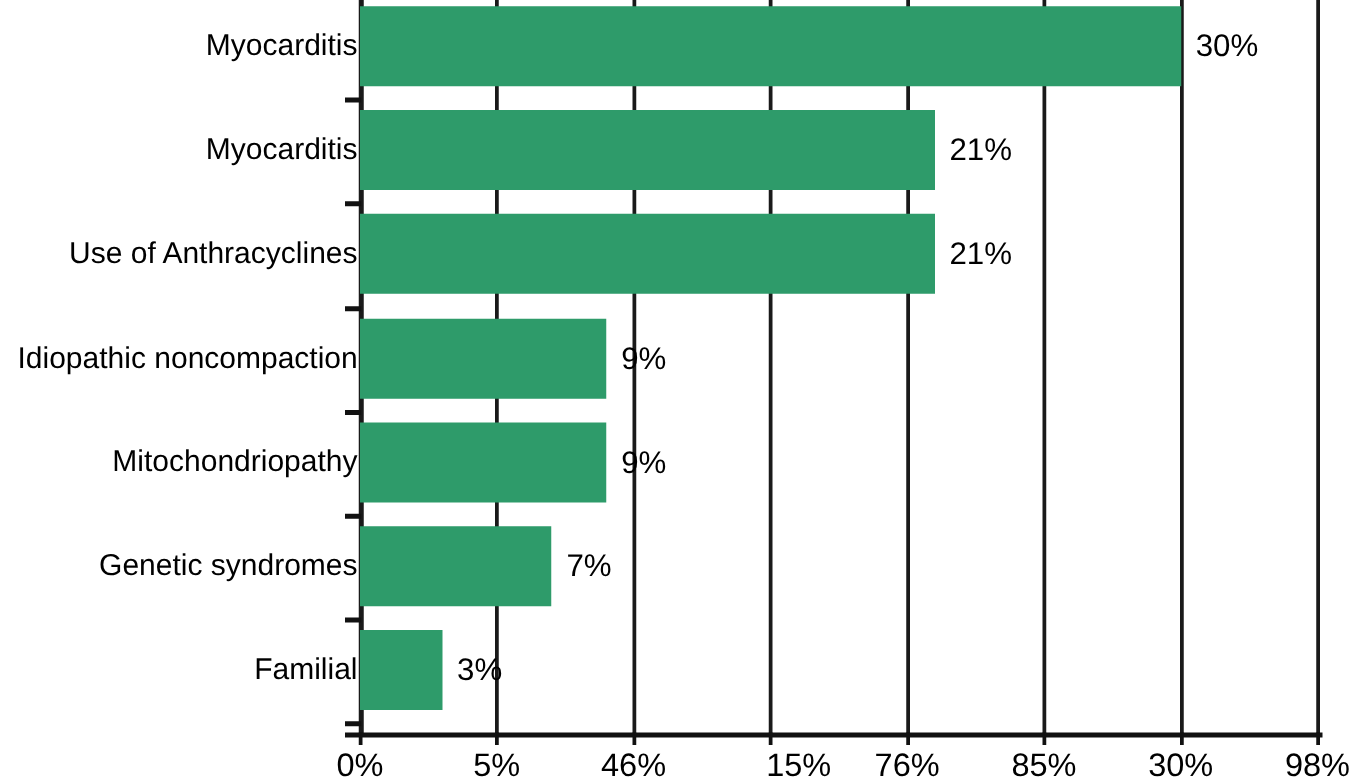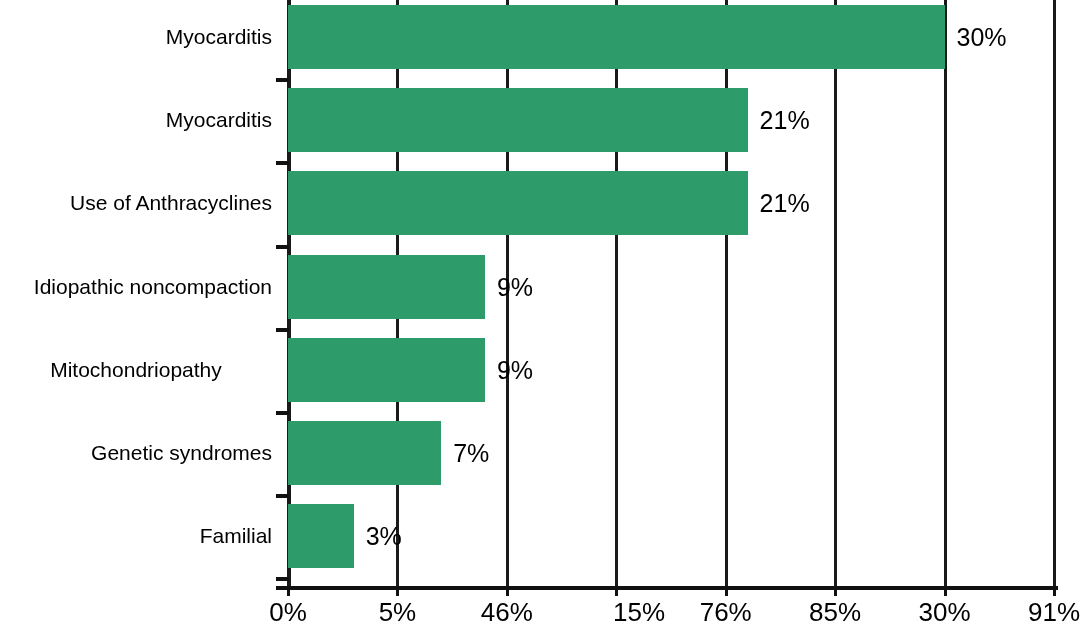--- a/index.html
+++ b/index.html
@@ -73,24 +73,24 @@
     background: #111111;
   }
 
   
   .bar {
     position: absolute;
     height: 64px;
   }
   .cat-label-wrap {
     position: absolute;
-    left: 0;
+    left: 14px;
     width: 272px;
     text-align: right;
-    font-size: 21px;
+    font-size: 24px;
     line-height: 64px;
     height: 64px;
     white-space: nowrap;
     color: #000000;
   }
 
   .value-label {
     position: absolute;
     font-size: 25px;
     line-height: 64px;
@@ -134,21 +134,21 @@
       <div class="x-tick-label" style="left: 506.857px;">46%</div>
       <div class="x-tick" style="left: 615.286px; background: rgb(17, 17, 17);"></div>
       <div class="x-tick-label" style="left: 639px; text-align: right;">15%</div>
       <div class="x-tick" style="left: 724.714px; background: rgb(17, 17, 17);"></div>
       <div class="x-tick-label" style="left: 725.714px;">76%</div>
       <div class="x-tick" style="left: 834.143px; background: rgb(17, 17, 17);"></div>
       <div class="x-tick-label" style="left: 835.143px;">85%</div>
       <div class="x-tick" style="left: 943.571px; background: rgb(17, 17, 17);"></div>
       <div class="x-tick-label" style="left: 944.571px;">30%</div>
       <div class="x-tick" style="left: 1053px; background: rgb(17, 17, 17);"></div>
-      <div class="x-tick-label" style="left: 1054px;">91%</div>
+      <div class="x-tick-label" style="left: 1054px;">98%</div>
     </div>
 
   <div class="x-axis-line"></div>
 
   <div id="yticklayer">
       <div class="y-tick" style="top: 78.2px; background: rgb(17, 17, 17);"></div>
       <div class="y-tick" style="top: 161.4px; background: rgb(17, 17, 17);"></div>
       <div class="y-tick" style="top: 244.6px; background: rgb(17, 17, 17);"></div>
       <div class="y-tick" style="top: 327.8px; background: rgb(17, 17, 17);"></div>
       <div class="y-tick" style="top: 411px; background: rgb(17, 17, 17);"></div>
@@ -163,21 +163,21 @@
       <div class="bar" style="left: 288px; top: 88.2px; width: 459.6px; background: rgb(46, 155, 106);"></div>
       <div class="cat-label-wrap" style="top: 88.2px;">Myocarditis</div>
       <div class="value-label" style="left: 759.6px; top: 88.2px;">21%</div>
       <div class="bar" style="left: 288px; top: 171.4px; width: 459.6px; background: rgb(46, 155, 106);"></div>
       <div class="cat-label-wrap" style="top: 171.4px;">Use of Anthracyclines</div>
       <div class="value-label" style="left: 759.6px; top: 171.4px;">21%</div>
       <div class="bar" style="left: 288px; top: 254.6px; width: 196.971px; background: rgb(46, 155, 106);"></div>
       <div class="cat-label-wrap" style="top: 254.6px;">Idiopathic noncompaction</div>
       <div class="value-label" style="left: 496.971px; top: 254.6px;">9%</div>
       <div class="bar" style="left: 288px; top: 337.8px; width: 196.971px; background: rgb(46, 155, 106);"></div>
-      <div class="cat-label-wrap" style="top: 337.8px; text-align: center;">Mitochondriopathy</div>
+      <div class="cat-label-wrap" style="top: 337.8px;">Mitochondriopathy</div>
       <div class="value-label" style="left: 496.971px; top: 337.8px;">9%</div>
       <div class="bar" style="left: 288px; top: 421px; width: 153.2px; background: rgb(46, 155, 106);"></div>
       <div class="cat-label-wrap" style="top: 421px;">Genetic syndromes</div>
       <div class="value-label" style="left: 453.2px; top: 421px;">7%</div>
       <div class="bar" style="left: 288px; top: 504.2px; width: 65.6571px; background: rgb(46, 155, 106);"></div>
       <div class="cat-label-wrap" style="top: 504.2px;">Familial</div>
       <div class="value-label" style="left: 365.657px; top: 504.2px;">3%</div>
     </div>
 
 </div>

